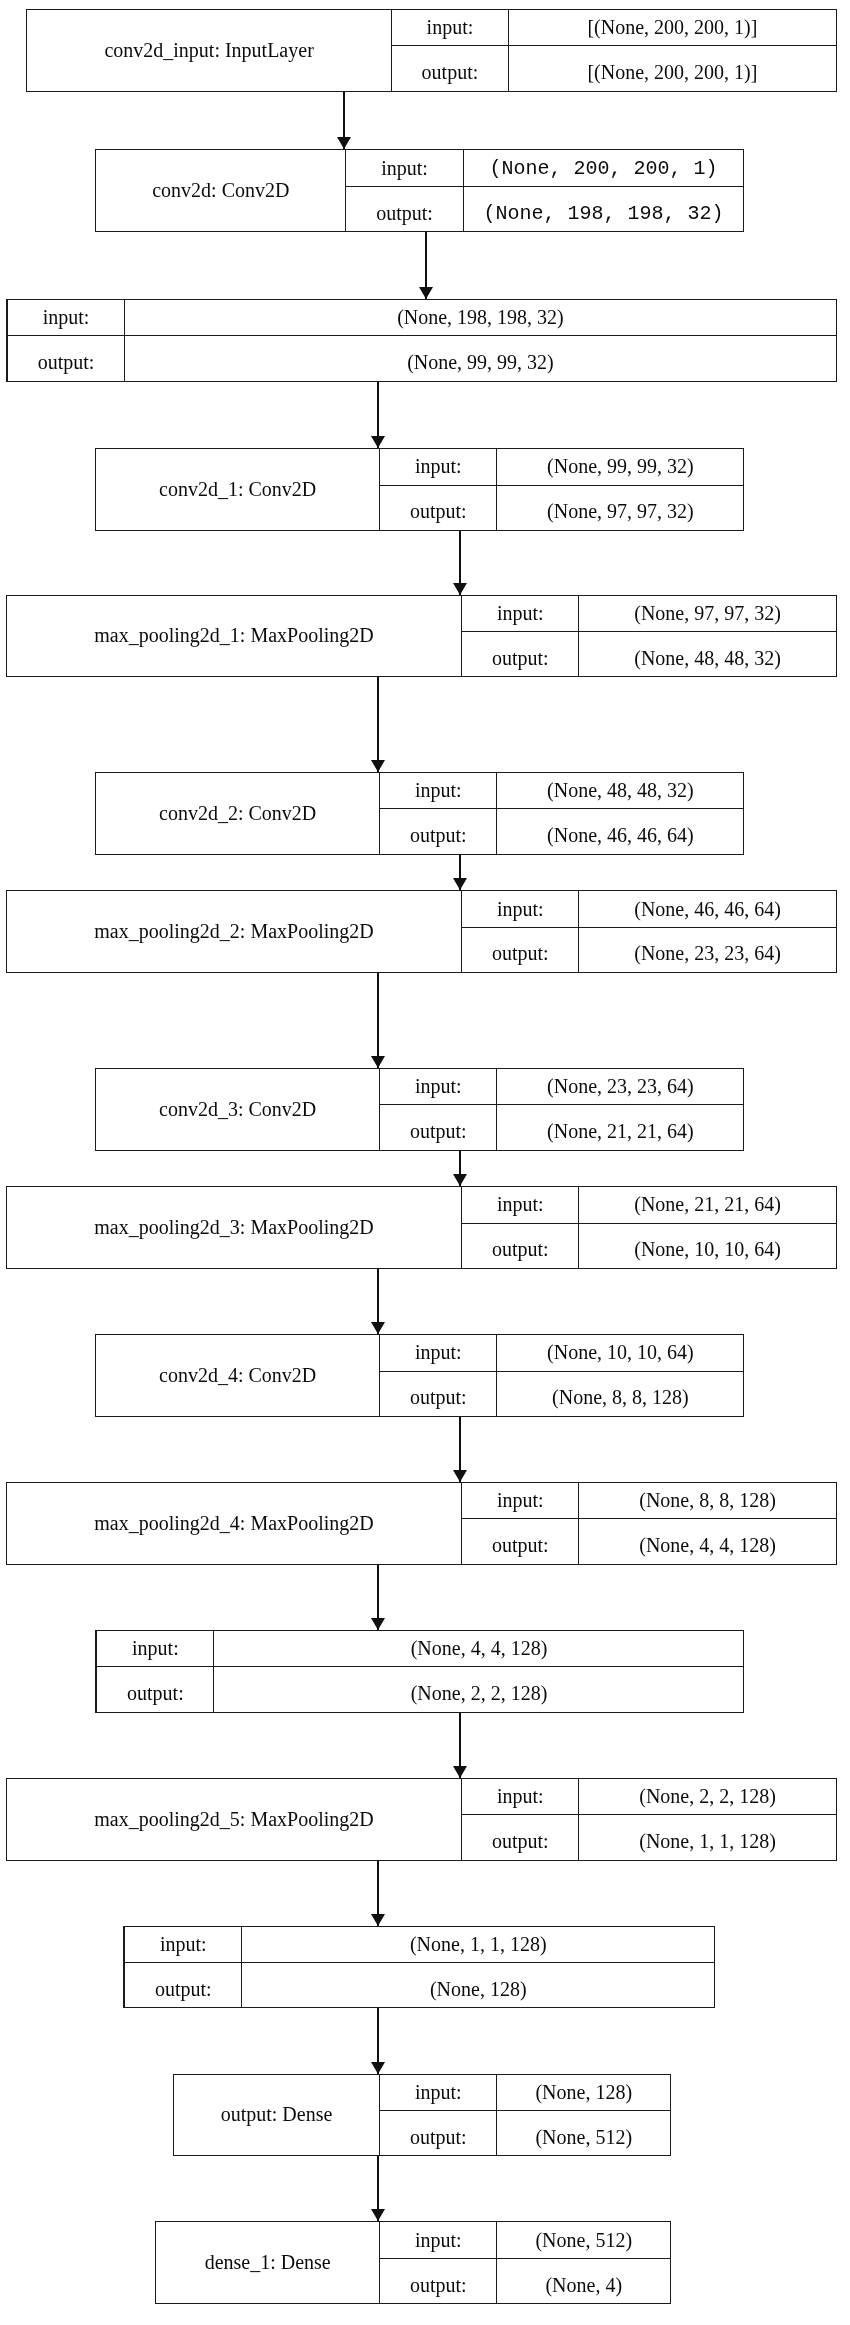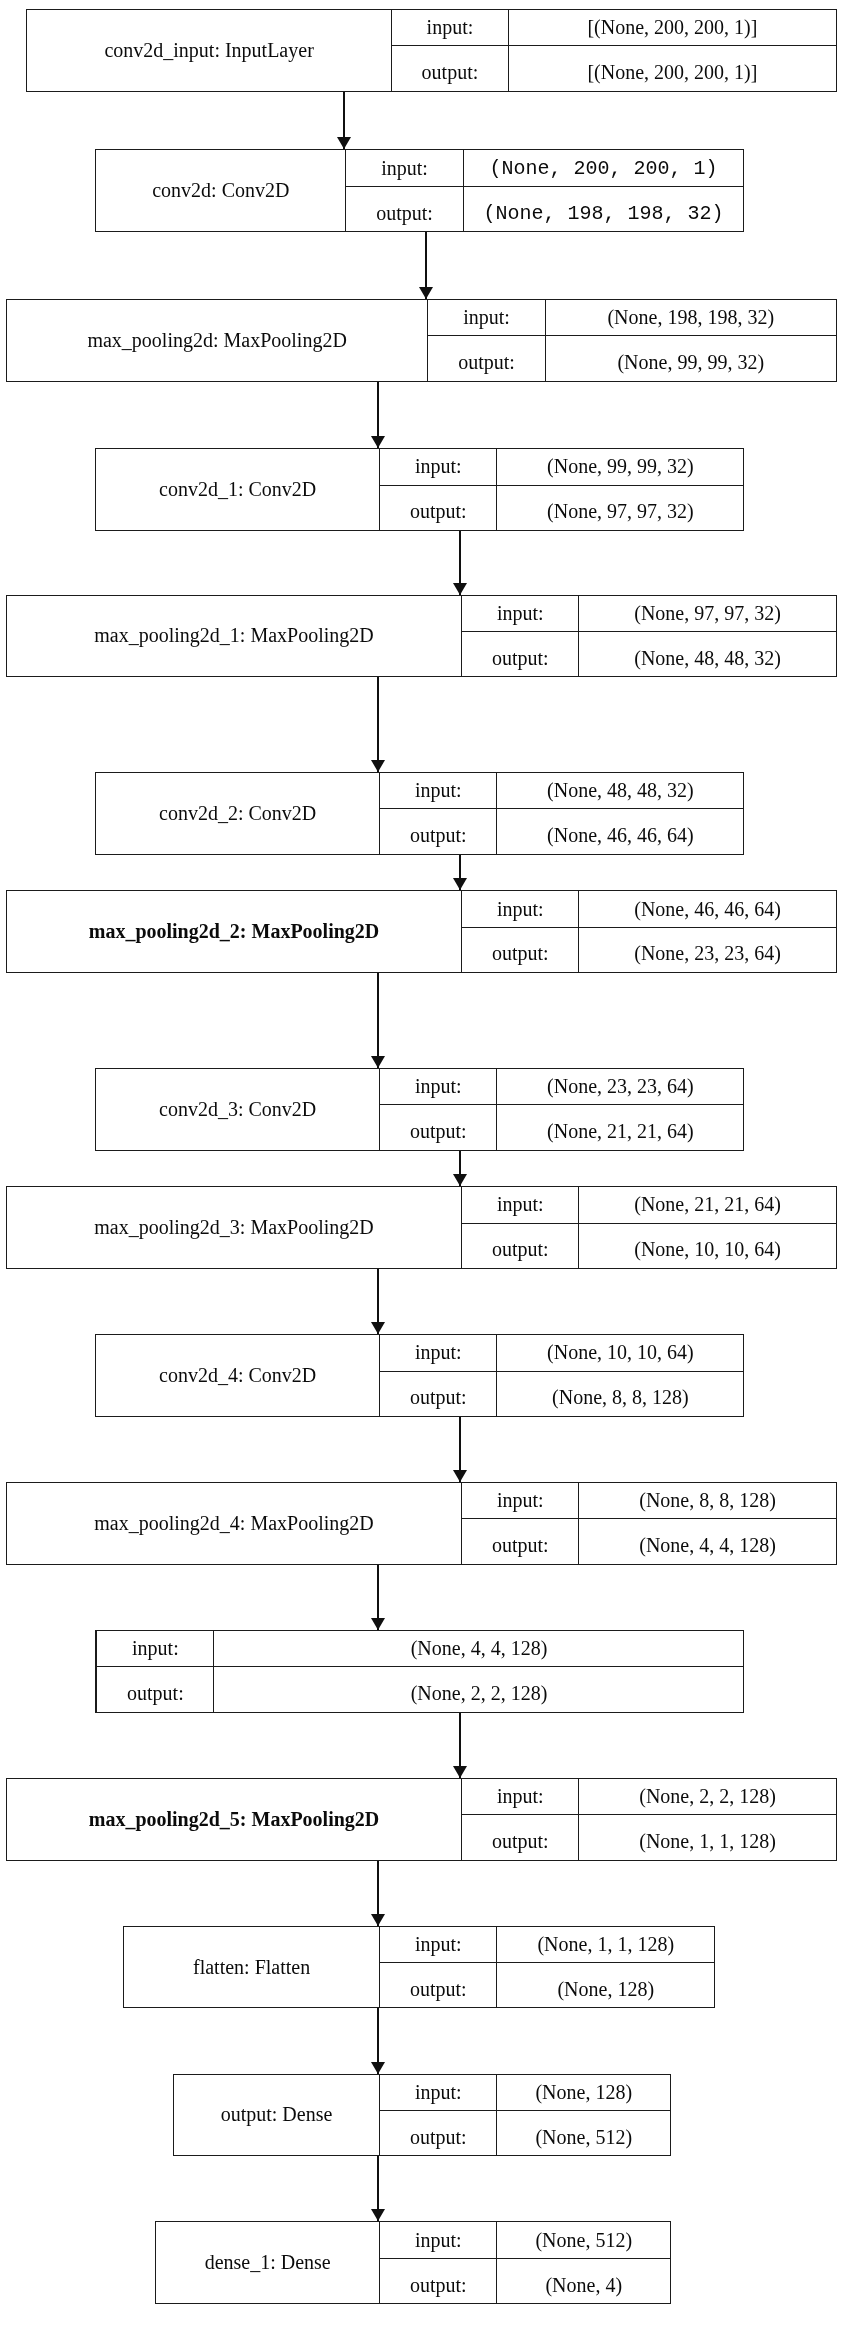--- a/index.html
+++ b/index.html
@@ -91,21 +91,20 @@
       <div class="cell-labels" style="width: 117.241px;">
         <div>input:</div>
         <div>output:</div>
       </div>
       <div class="cell-values" style="flex: 1 1 auto; font-family: Liberation Mono, monospace;">
         <div>(None, 200, 200, 1)</div>
         <div>(None, 198, 198, 32)</div>
       </div>
     </div>
     <div class="node" style="left: 5.86207px; top: 298.76px; width: 830.948px; height: 82.8244px;">
-      <div class="cell-name" style="width: 420.603px;">max_pooling2d: MaxPooling2D</div>
       <div class="cell-labels" style="width: 117.241px;">
         <div>input:</div>
         <div>output:</div>
       </div>
       <div class="cell-values" style="flex: 1 1 auto;">
         <div>(None, 198, 198, 32)</div>
         <div>(None, 99, 99, 32)</div>
       </div>
     </div>
     <div class="node" style="left: 95.2586px; top: 448.139px; width: 649.224px; height: 82.8244px;">
@@ -135,21 +134,21 @@
       <div class="cell-labels" style="width: 117.241px;">
         <div>input:</div>
         <div>output:</div>
       </div>
       <div class="cell-values" style="flex: 1 1 auto;">
         <div>(None, 48, 48, 32)</div>
         <div>(None, 46, 46, 64)</div>
       </div>
     </div>
     <div class="node" style="left: 5.86207px; top: 890.363px; width: 830.948px; height: 82.8244px;">
-      <div class="cell-name" style="width: 454.31px; font-weight: bold;">max_pooling2d_2: MaxPooling2D</div>
+      <div class="cell-name" style="width: 454.31px;">max_pooling2d_2: MaxPooling2D</div>
       <div class="cell-labels" style="width: 117.241px;">
         <div>input:</div>
         <div>output:</div>
       </div>
       <div class="cell-values" style="flex: 1 1 auto;">
         <div>(None, 46, 46, 64)</div>
         <div>(None, 23, 23, 64)</div>
       </div>
     </div>
     <div class="node" style="left: 95.2586px; top: 1067.84px; width: 649.224px; height: 82.8244px;">
@@ -200,32 +199,31 @@
       <div class="cell-labels" style="width: 117.241px;">
         <div>input:</div>
         <div>output:</div>
       </div>
       <div class="cell-values" style="flex: 1 1 auto;">
         <div>(None, 4, 4, 128)</div>
         <div>(None, 2, 2, 128)</div>
       </div>
     </div>
     <div class="node" style="left: 5.86207px; top: 1777.77px; width: 830.948px; height: 82.8244px;">
-      <div class="cell-name" style="width: 454.31px; font-weight: bold;">max_pooling2d_5: MaxPooling2D</div>
+      <div class="cell-name" style="width: 454.31px;">max_pooling2d_5: MaxPooling2D</div>
       <div class="cell-labels" style="width: 117.241px;">
         <div>input:</div>
         <div>output:</div>
       </div>
       <div class="cell-values" style="flex: 1 1 auto;">
         <div>(None, 2, 2, 128)</div>
         <div>(None, 1, 1, 128)</div>
       </div>
     </div>
     <div class="node" style="left: 123.103px; top: 1925.67px; width: 592.069px; height: 82.8244px;">
-      <div class="cell-name" style="width: 255px;">flatten: Flatten</div>
       <div class="cell-labels" style="width: 117.241px;">
         <div>input:</div>
         <div>output:</div>
       </div>
       <div class="cell-values" style="flex: 1 1 auto;">
         <div>(None, 1, 1, 128)</div>
         <div>(None, 128)</div>
       </div>
     </div>
     <div class="node" style="left: 172.931px; top: 2073.57px; width: 498.276px; height: 82.8244px;">

